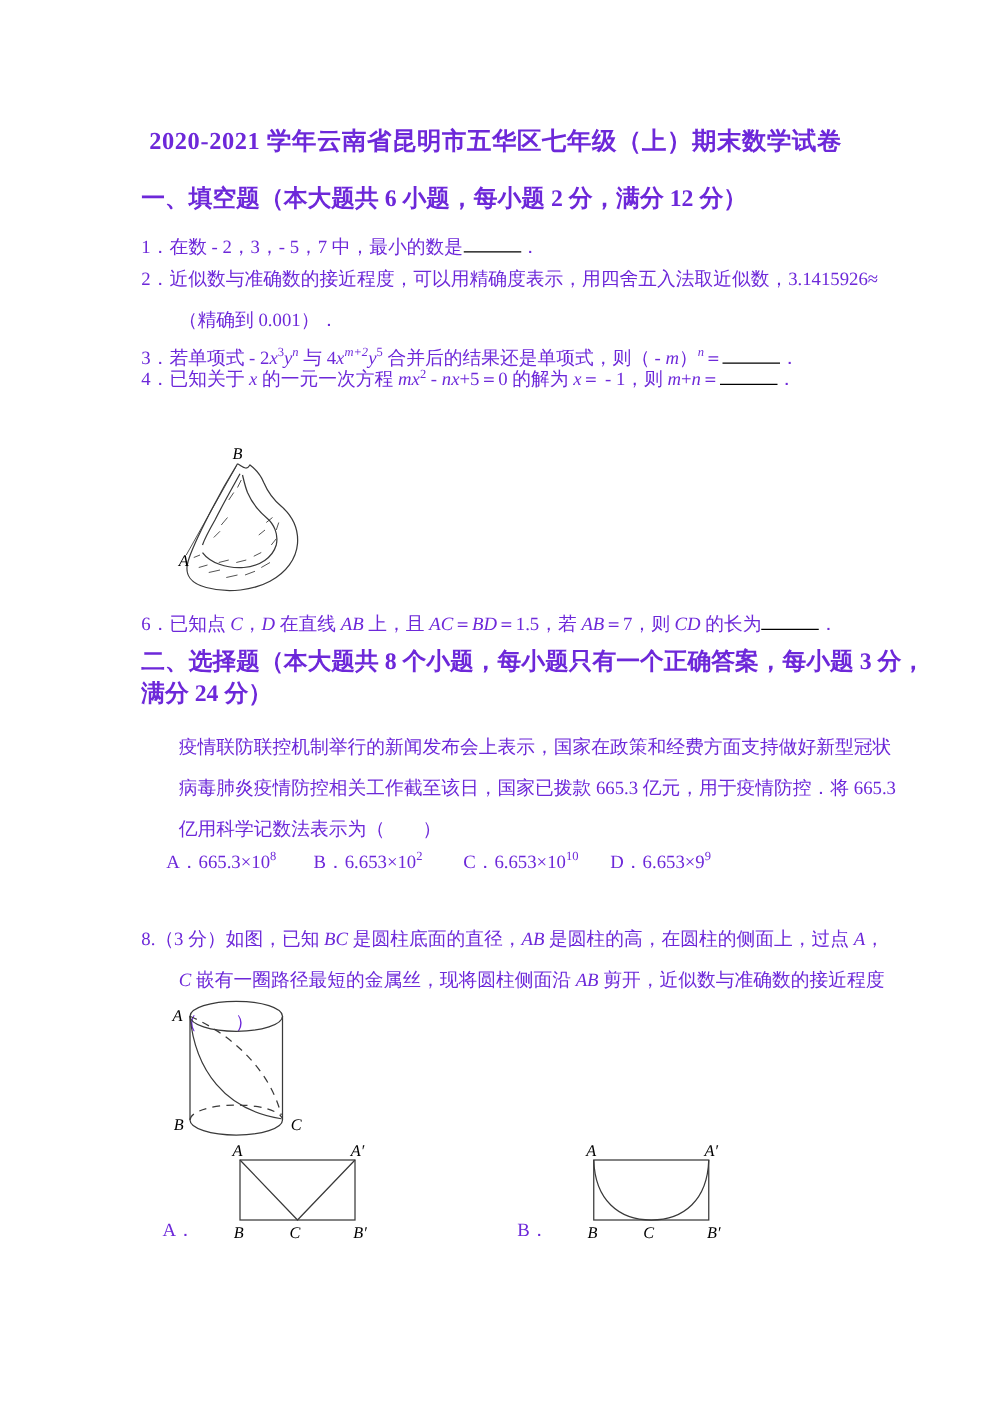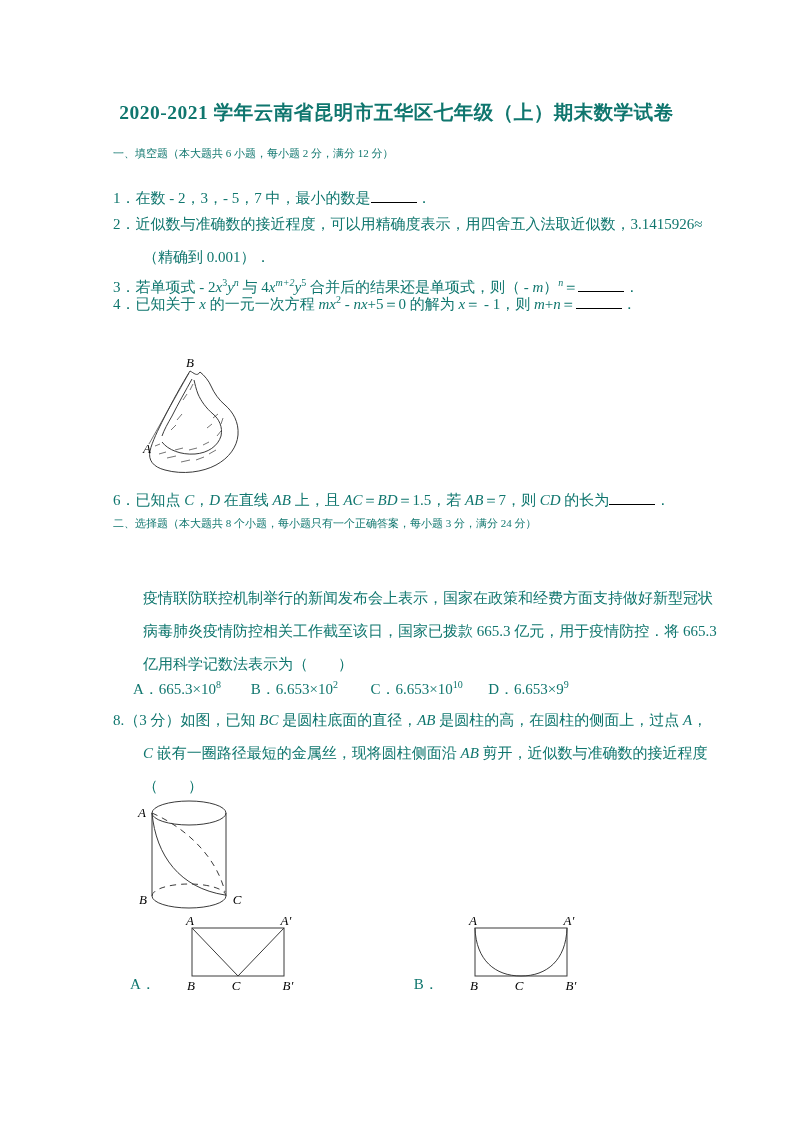--- a/index.html
+++ b/index.html
@@ -1,33 +1,33 @@
 <!DOCTYPE html>
 <html><head>
 <meta charset="utf-8">
 <style>
   html,body{margin:0;padding:0;background:#ffffff;}
   .page{
     position:relative;
     width:782px;height:1122px;
     background:#ffffff;
     font-family:"Liberation Serif","DejaVu Serif",serif;
-    color:#0f766e;
+    color:#6d28d9;
     overflow:hidden;
   }
   .abs{position:absolute;}
   .doc-title{
     left:0;top:99px;width:793px;
     text-align:center;
     font-size:19.5px;font-weight:700;
     letter-spacing:0.5px;
   }
   .sec{
     left:113px;width:640px;
-    font-size:11px;font-weight:400;
+    font-size:19px;font-weight:700;
   }
   .q{
     left:113px;width:645px;
     font-size:15px;line-height:33px;
     padding-left:30px;text-indent:-30px;
   }
   sup{font-size:10px;line-height:0;}
   .it{font-style:italic;}
   .blank{
     display:inline-block;width:46px;height:14px;
@@ -83,21 +83,21 @@
 
   <div class="abs q" style="top:549px;"><br><span>疫情联防联控机制举行的新闻发布会上表示，国家在政策和经费方面支持做好新型冠状</span><br><span>病毒肺炎疫情防控相关工作截至该日，国家已拨款 665.3 亿元，用于疫情防控．将 665.3</span><br><span>亿用科学记数法表示为（　　）</span></div>
 
   <div class="abs opts">
     <span class="opt opt-a"><span>A．665.3×10</span><sup>8</sup></span>
     <span class="opt opt-b"><span>B．6.653×10</span><sup>2</sup></span>
     <span class="opt opt-c"><span>C．6.653×10</span><sup>10</sup></span>
     <span class="opt"><span>D．6.653×9</span><sup>9</sup></span>
   </div>
 
-  <div class="abs q" style="top:704px;"><span>8.（3 分）如图，已知 </span><span class="it">BC</span><span> 是圆柱底面的直径，</span><span class="it">AB</span><span> 是圆柱的高，在圆柱的侧面上，过点 </span><span class="it">A</span><span>，</span><br><span class="it">C</span><span> 嵌有一圈路径最短的金属丝，现将圆柱侧面沿 </span><span class="it">AB</span><span> 剪开，近似数与准确数的接近程度</span><br><span>（　　）</span></div>
+  <div class="abs q" style="top:736px;"><span>8.（3 分）如图，已知 </span><span class="it">BC</span><span> 是圆柱底面的直径，</span><span class="it">AB</span><span> 是圆柱的高，在圆柱的侧面上，过点 </span><span class="it">A</span><span>，</span><br><span class="it">C</span><span> 嵌有一圈路径最短的金属丝，现将圆柱侧面沿 </span><span class="it">AB</span><span> 剪开，近似数与准确数的接近程度</span><br><span>（　　）</span></div>
 
   <div class="abs" style="left:122px;top:788px;">
     <svg width="140" height="132" viewBox="0 0 140 132">
       <ellipse class="stroke" cx="67" cy="25" rx="37" ry="12"></ellipse>
       <path class="stroke" d="M30,25 L30,108 M104,25 L104,108"></path>
       <path class="stroke" d="M30,108 A37,12 0 0 0 104,108"></path>
       <path class="stroke dash" d="M30,108 A37,12 0 0 1 104,108"></path>
       <path class="stroke" d="M30,25 C34,68 58,100 103,107"></path>
       <path class="stroke dash" d="M30,25 C64,40 94,68 103,104"></path>
       <text x="20" y="29" text-anchor="middle">A</text>

